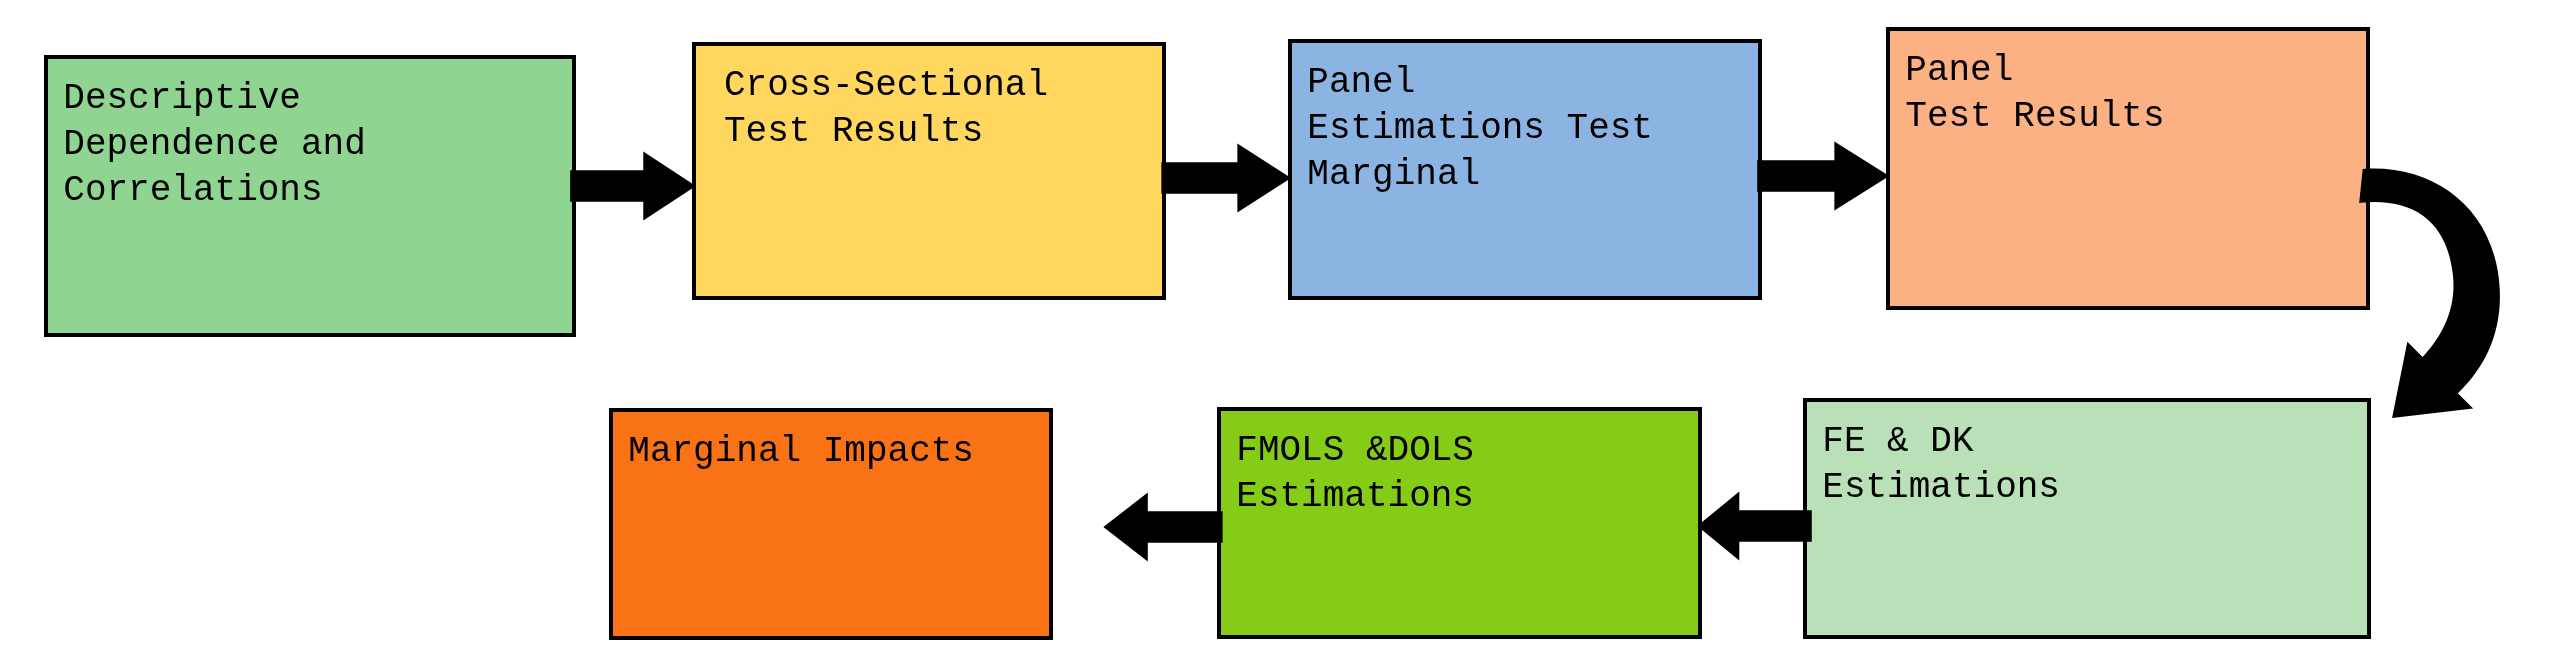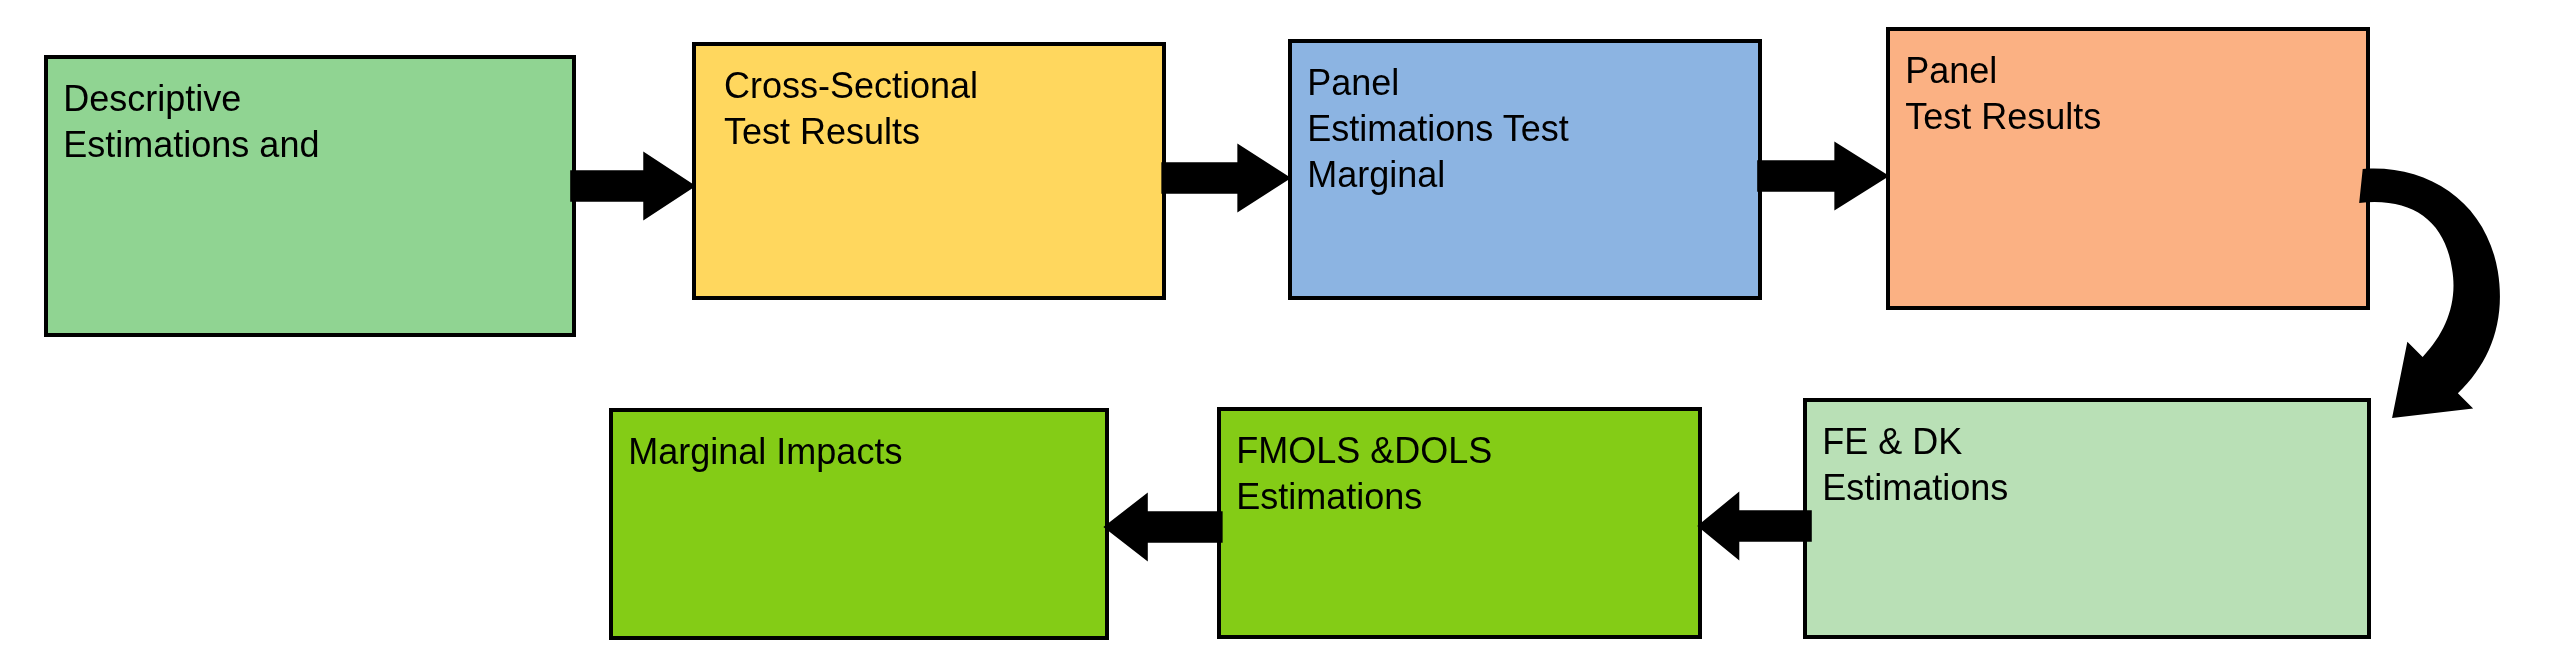--- a/index.html
+++ b/index.html
@@ -6,21 +6,21 @@
     margin: 0;
     padding: 0;
     background: #ffffff;
   }
   #canvas {
     position: relative;
     width: 2576px;
     height: 670px;
     background: #ffffff;
     overflow: hidden;
-    font-family: Liberation Sans, sans-serif;
+    font-family: Liberation Mono, monospace;
   }
   .node {
     position: absolute;
     box-sizing: border-box;
     border: 4.1px solid #000000;
     display: flex;
     flex-direction: column;
     justify-content: flex-start;
     align-items: flex-start;
     padding: 16.5px 0 0 15.3px;
@@ -32,21 +32,21 @@
   .node .line {
     white-space: pre;
     display: block;
   }
   
   #node-descriptive   { left: 44px;   top: 55px;  width: 532px;  height: 282px; background: #90d492; }
   #node-csdependence  { left: 692px; top: 42px;  width: 474px;  height: 258px; background: #ffd75e; padding-left: 28px; }
   #node-stationarity  { left: 1288px; top: 39px;  width: 474px;  height: 261px; background: #8cb4e2; }
   #node-cointegration { left: 1886px; top: 27px;  width: 484px;  height: 283px; background: #fbb183; }
   
-  #node-marginal      { left: 609px; top: 408px; width: 500px;  height: 232px; background: #84cc16; }
+  #node-marginal      { left: 609px; top: 408px; width: 444px;  height: 232px; background: #f97316; }
   #node-fmolsdols     { left: 1217px; top: 407px; width: 485px;  height: 232px; background: #84cc16; }
   #node-fedk          { left: 1803px; top: 398px; width: 568px;  height: 241px; background: #b9e0b6; }
 
   
   .arrow-svg {
     position: absolute;
     overflow: visible;
     pointer-events: none;
   }
   .arrow-svg path, .arrow-svg polygon {
@@ -61,21 +61,22 @@
     fill: #000000;
   }
 </style>
 </head>
 <body>
 
 <div id="canvas">
 
   <div class="node" id="node-descriptive">
     <span class="line">Descriptive</span>
-    <span class="line">Estimations and</span>
+    <span class="line">Dependence and</span>
+    <span class="line">Correlations</span>
   </div>
 
   <div class="node" id="node-csdependence">
     <span class="line">Cross-Sectional</span>
     <span class="line">Test Results</span>
   </div>
 
   <div class="node" id="node-stationarity">
     <span class="line">Panel</span>
     <span class="line">Estimations Test</span>

